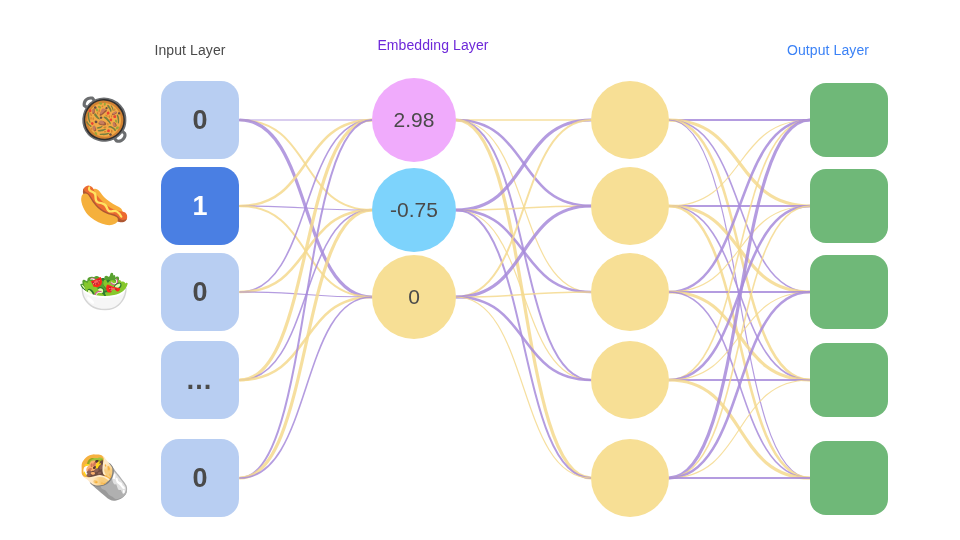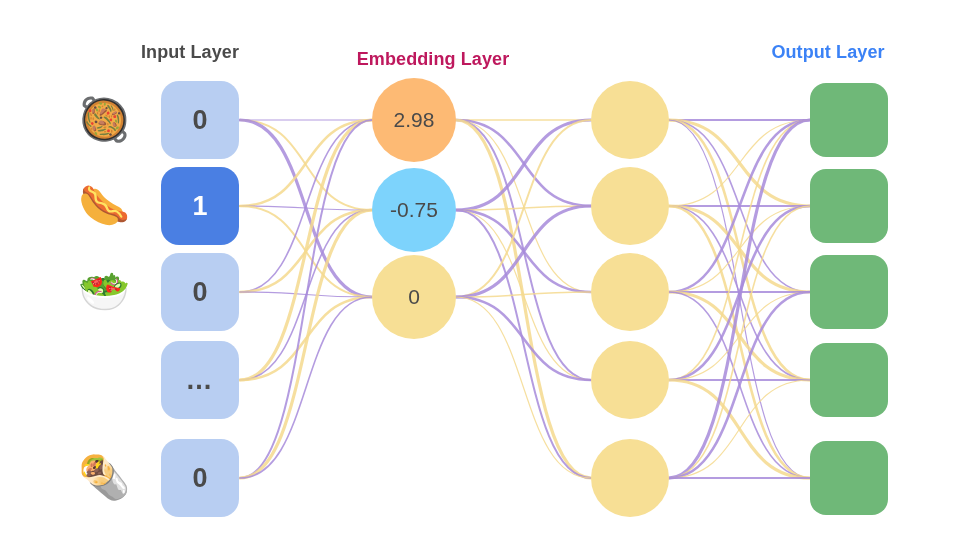--- a/index.html
+++ b/index.html
@@ -18,22 +18,22 @@
     position: relative;
     width: 960px;
     height: 540px;
     background: #ffffff;
   }
 
   
   .col-title {
     position: absolute;
     transform: translateX(-50%);
-    font-size: 18px;
-    font-weight: bold;
+    font-size: 14px;
+    font-weight: normal;
     color: #4a4a4a;
     white-space: nowrap;
     letter-spacing: 0.1px;
     text-align: center;
   }
 
   
   #edges {
     position: absolute;
     left: 0;
@@ -113,21 +113,21 @@
     background: #6fb878;
   }
 </style>
 </head>
 <body>
 
 <div id="stage">
 
   <div id="titles">
       <div class="col-title" style="left: 190px; top: 42px; color: rgb(74, 74, 74);">Input Layer</div>
-      <div class="col-title" style="left: 433px; top: 49px; color: #be185d;">Embedding Layer</div>
+      <div class="col-title" style="left: 433px; top: 37px; color: #6d28d9;">Embedding Layer</div>
       <div class="col-title" style="left: 828px; top: 42px; color: #3b82f6;">Output Layer</div>
     </div>
 
   <svg id="edges" viewBox="0 0 960 540" preserveAspectRatio="none">
       <path d="M 240 120 C 312.6 120, 299.4 120, 372 120" fill="none" stroke="#a78bdb" stroke-width="1.2" stroke-opacity="0.85" stroke-linecap="round"></path>
       <path d="M 240 120 C 312.6 120, 299.4 210, 372 210" fill="none" stroke="#f5d98e" stroke-width="2" stroke-opacity="0.85" stroke-linecap="round"></path>
       <path d="M 240 120 C 312.6 120, 299.4 297, 372 297" fill="none" stroke="#a78bdb" stroke-width="3.2" stroke-opacity="0.85" stroke-linecap="round"></path>
       <path d="M 240 206 C 312.6 206, 299.4 120, 372 120" fill="none" stroke="#f5d98e" stroke-width="2.6" stroke-opacity="0.85" stroke-linecap="round"></path>
       <path d="M 240 206 C 312.6 206, 299.4 210, 372 210" fill="none" stroke="#a78bdb" stroke-width="1.2" stroke-opacity="0.85" stroke-linecap="round"></path>
       <path d="M 240 206 C 312.6 206, 299.4 297, 372 297" fill="none" stroke="#f5d98e" stroke-width="2" stroke-opacity="0.85" stroke-linecap="round"></path>
@@ -187,21 +187,21 @@
       <div class="in-box" style="left: 200px; top: 120px; background: rgb(184, 206, 242); color: rgb(74, 74, 74);">0</div>
       <div class="food-icon" style="left: 105px; top: 206px;">🌭</div>
       <div class="in-box active" style="left: 200px; top: 206px; background: rgb(74, 127, 227); color: rgb(255, 255, 255);">1</div>
       <div class="food-icon" style="left: 105px; top: 292px;">🥗</div>
       <div class="in-box" style="left: 200px; top: 292px; background: rgb(184, 206, 242); color: rgb(74, 74, 74);">0</div>
       <div class="in-box dots" style="left: 200px; top: 380px; background: rgb(184, 206, 242); color: rgb(74, 74, 74);">…</div>
       <div class="food-icon" style="left: 105px; top: 478px;">🌯</div>
       <div class="in-box" style="left: 200px; top: 478px; background: rgb(184, 206, 242); color: rgb(74, 74, 74);">0</div>
     </div>
   <div class="nodes" id="layer-embedding">
-      <div class="circ emb" style="left: 414px; top: 120px; background: #fdba74; text-align: right;">2.98</div>
+      <div class="circ emb" style="left: 414px; top: 120px; background: #f0abfc; text-align: right;">2.98</div>
       <div class="circ emb" style="left: 414px; top: 210px; background: #7dd3fc;">-0.75</div>
       <div class="circ emb" style="left: 414px; top: 297px; background: rgb(247, 223, 149);">0</div>
     </div>
   <div class="nodes" id="layer-hidden">
       <div class="circ hid" style="left: 630px; top: 120px; background: rgb(247, 223, 149);"></div>
       <div class="circ hid" style="left: 630px; top: 206px; background: rgb(247, 223, 149);"></div>
       <div class="circ hid" style="left: 630px; top: 292px; background: rgb(247, 223, 149);"></div>
       <div class="circ hid" style="left: 630px; top: 380px; background: rgb(247, 223, 149);"></div>
       <div class="circ hid" style="left: 630px; top: 478px; background: rgb(247, 223, 149);"></div>
     </div>

